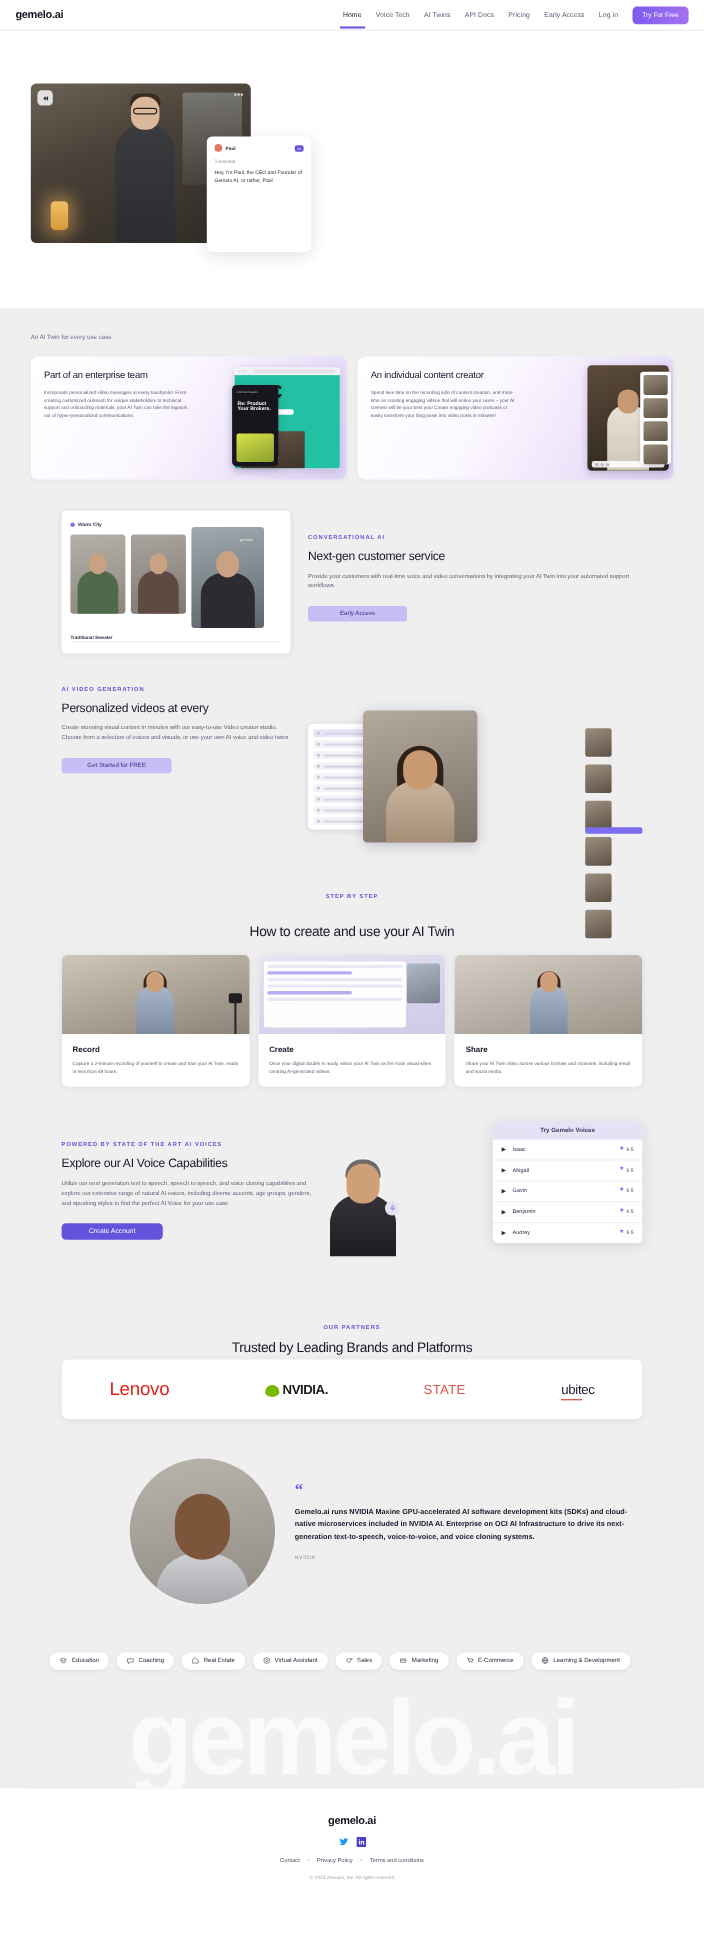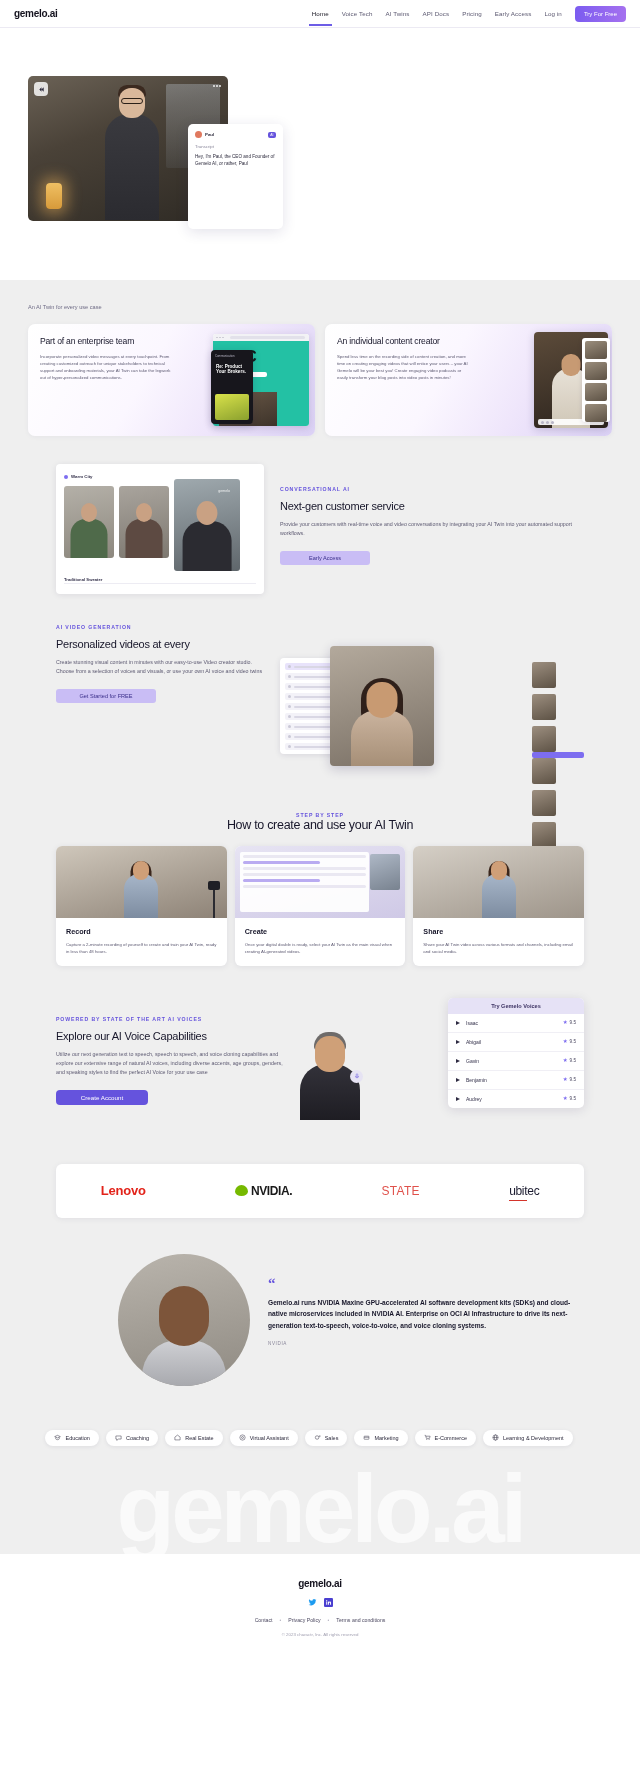--- a/index.html
+++ b/index.html
@@ -299,22 +299,22 @@
   .vp-name { flex: 1; }
   .vp-score { display: flex; align-items: center; gap: 2px; font-size: 4.6px; color: #4a4760; }
   .vp-star { color: #7d6df0; font-size: 5.5px; line-height: 1; }
 
   
   .partners-strip {
     margin: 4px 28px 0; background: #fff; border-radius: 6px; height: 54px;
     display: flex; align-items: center; justify-content: space-around;
     box-shadow: 0 1px 6px rgba(30,20,70,.07);
   }
-  .lg-lenovo { font-size: 13px; font-weight: 700; color: #e2231a; letter-spacing: -0.2px; }
-  .lg-nvidia { display: flex; align-items: center; gap: 3px; font-size: 12px; font-weight: 700; color: #1a1a1a; letter-spacing:-0.4px;}
+  .lg-lenovo { font-size: 17px; font-weight: 400; color: #e2231a; letter-spacing: -0.2px; }
+  .lg-nvidia { display: flex; align-items: flex-end; gap: 3px; font-size: 12px; font-weight: 700; color: #1a1a1a; letter-spacing:-0.4px;}
   .lg-nvidia .eye { width: 13px; height: 11px; border-radius: 50% 50% 50% 50%/60% 60% 40% 40%;
                     background: #76b900; }
   .lg-oracle { font-size: 12px; font-weight: 400; color: #e0514b; letter-spacing: 0.3px; }
   .lg-ubitec { font-size: 12px; font-weight: 400; color: #1b1b2f; letter-spacing: -0.3px; position: relative; }
   .lg-ubitec:after { content:""; position:absolute; left:0; right:12px; bottom:-3px; height:1.4px; background:#d4342b; }
 
   
   .testi { display: flex; gap: 18px; padding: 36px 28px 30px; align-items: flex-start; }
   .testi-photo {
     width: 132px; height: 132px; border-radius: 50%; overflow: hidden; position: relative;
@@ -562,21 +562,21 @@
             <div class="pv-thumb"></div>
             <div class="pv-thumb"></div>
           </div>
           <div class="pv-cta"></div>
         </div>
       </div>
     </div>
 
     <div class="centered">
       <div class="eyebrow-purple">STEP BY STEP</div>
-      <div class="sec-title" style="margin-top:0">How to create and use your AI Twin</div>
+      <div class="sec-title" style="margin-top:22px">How to create and use your AI Twin</div>
     </div>
     <div class="step-grid">
 
       <div class="step-card">
         <div class="sc-img sc-b1">
           <div class="sc-hair"></div>
           <div class="sc-fig"></div>
           <div class="sc-fighead"></div>
           <div class="sc-tripod"></div>
           <div class="sc-cam"></div>
@@ -678,20 +678,24 @@
             <span class="vp-name">Audrey</span>
             <span class="vp-score">
               <span class="vp-star">★</span>
               <span>9.5</span>
             </span>
           </div>
         </div>
       </div>
     </div>
 
+    <div class="centered">
+      <div class="eyebrow-purple">OUR PARTNERS</div>
+      <div class="sec-title" style="margin-top:8px">Trusted by Leading Brands and Platforms</div>
+    </div>
     <div class="partners-strip">
       <div class="lg-lenovo">Lenovo</div>
       <div class="lg-nvidia">
         <span class="eye"></span>
         <span>NVIDIA.</span>
       </div>
       <div class="lg-oracle">STATE</div>
       <div class="lg-ubitec">ubitec</div>
     </div>
 

